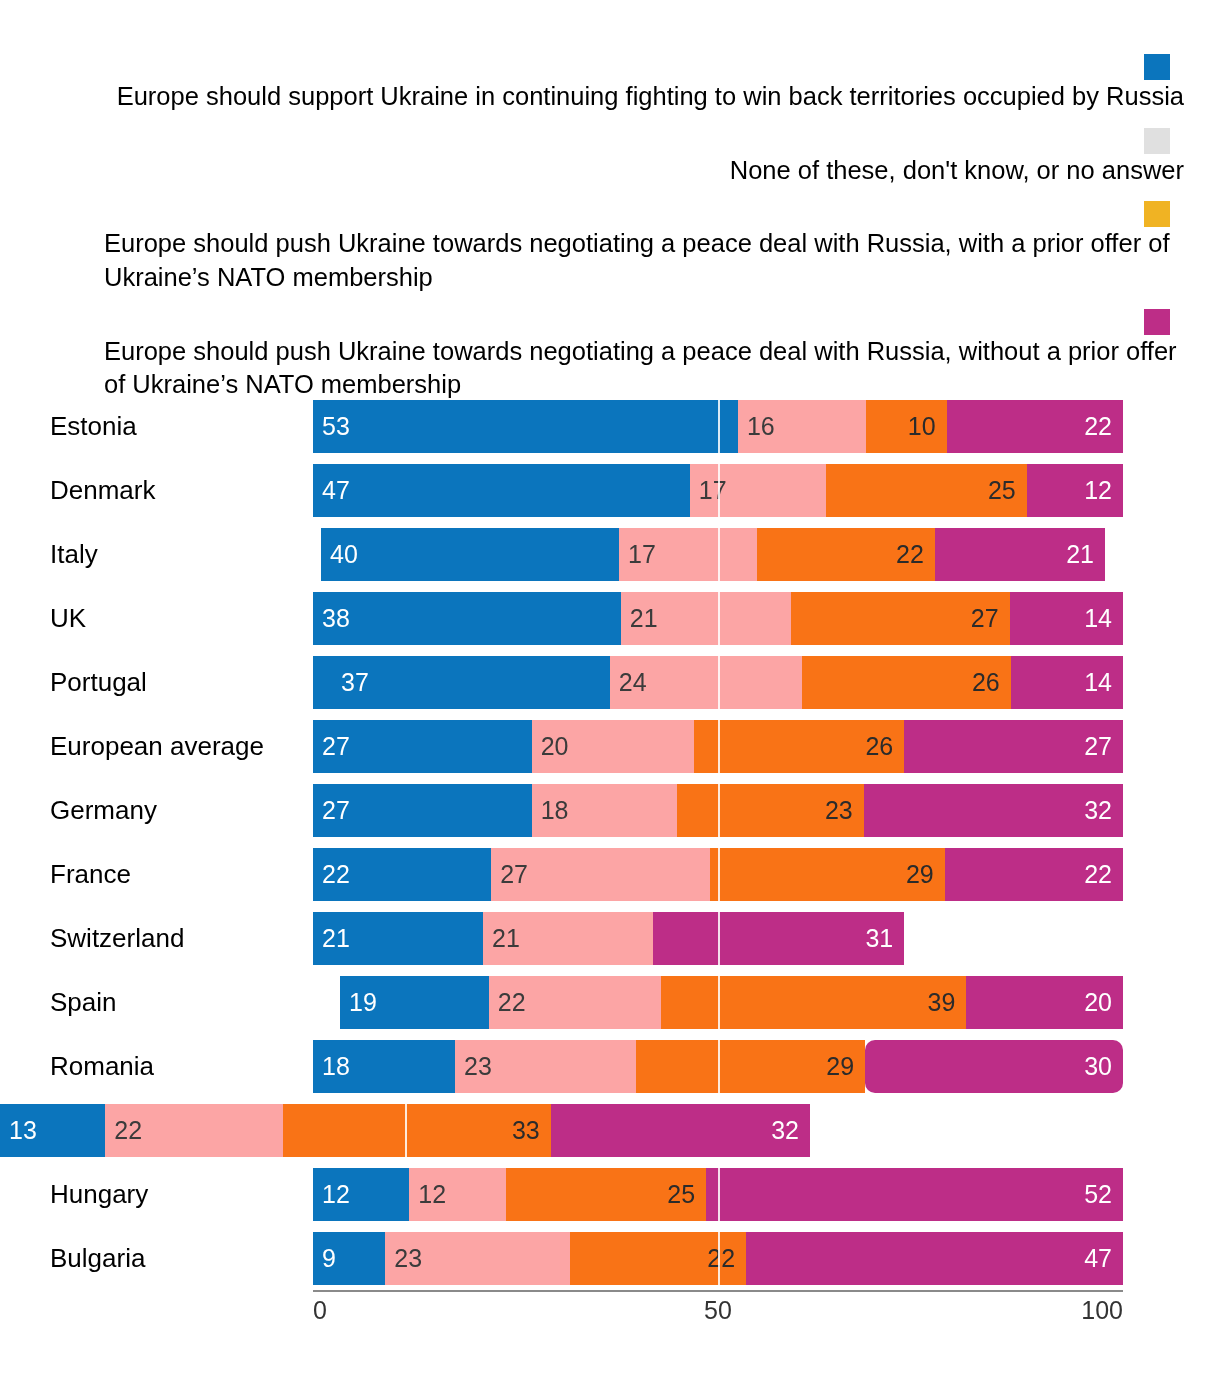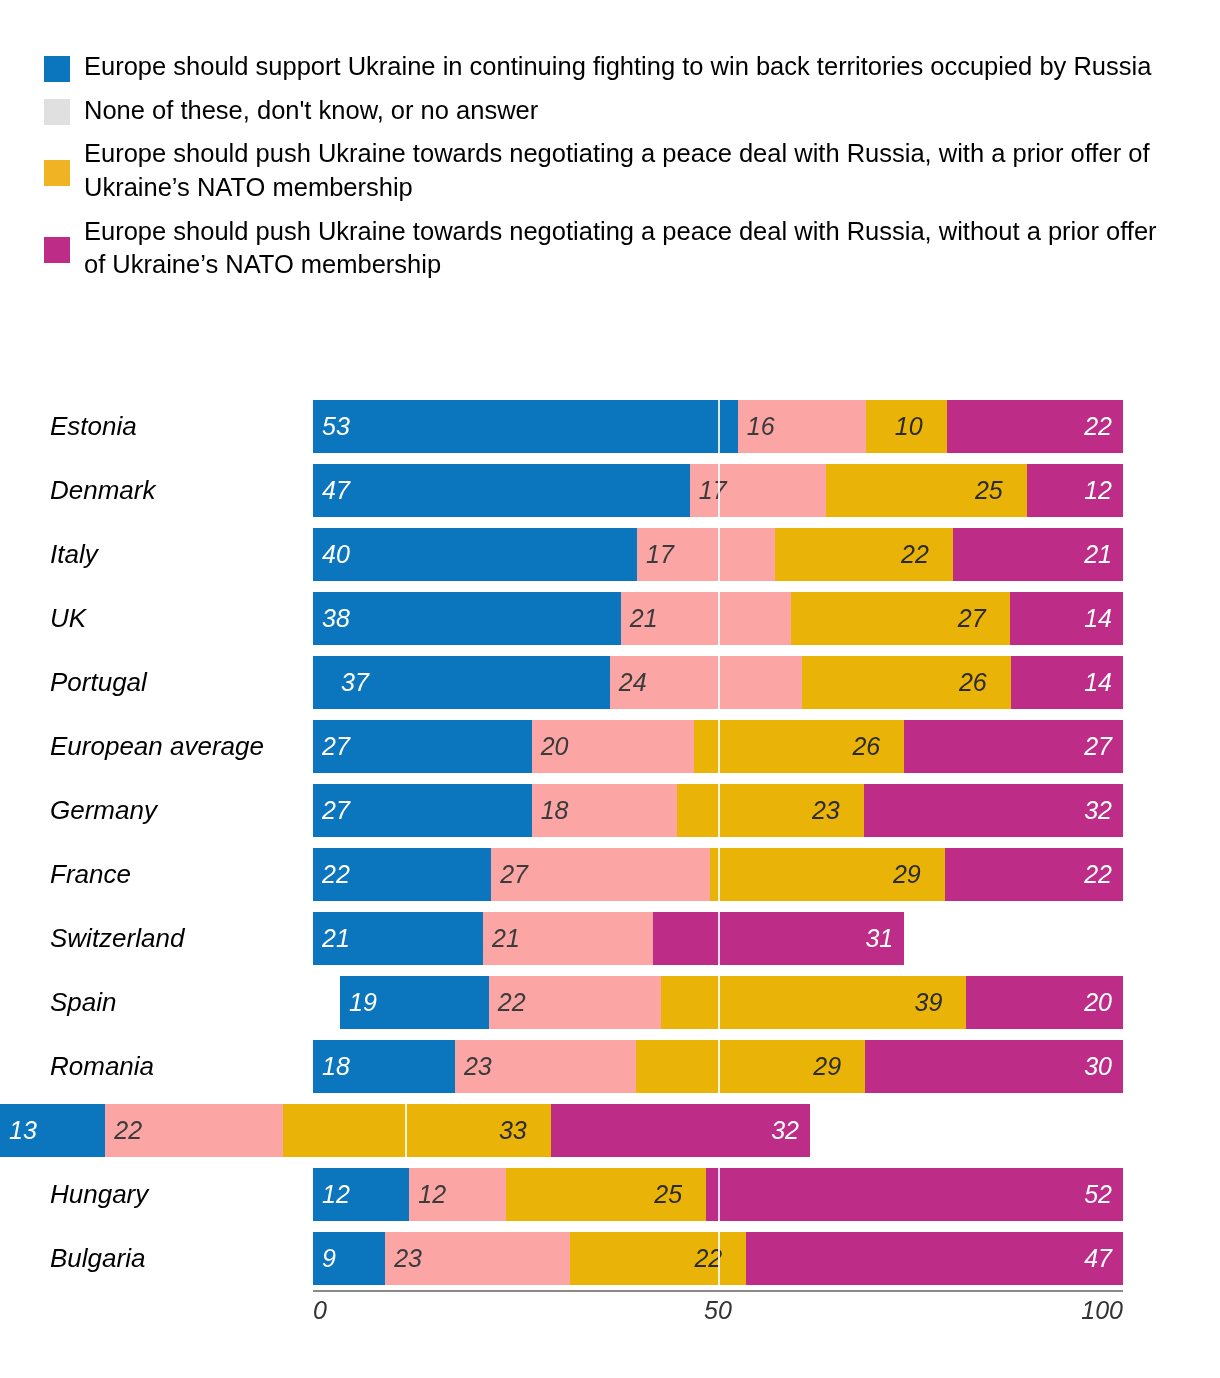--- a/index.html
+++ b/index.html
@@ -23,22 +23,23 @@
 
   
   .legend {
     position: absolute;
     left: 44px;
     top: 50px;
     width: 1140px;
   }
   .legend-row {
     display: flex;
-    align-items: center;
+    align-items: flex-end;
     margin-bottom: 10px;
+    flex-direction: column;
   }
   .legend-swatch {
     width: 26px;
     height: 26px;
     flex: 0 0 26px;
     margin-top: 4px;
     margin-right: 14px;
   }
   .legend-label {
     font-size: 25.5px;
@@ -47,21 +48,20 @@
     max-width: 1080px;
   }
 
   
   .chart {
     position: absolute;
     left: 0;
     top: 400px;
     width: 1220px;
     height: 920px;
-    font-style: italic;
   }
   .rows {
     position: absolute;
     left: 0;
     top: 0;
     width: 1220px;
   }
   .row {
     display: flex;
     align-items: center;
@@ -104,24 +104,24 @@
     justify-content: flex-start;
     padding-left: 9px;
   }
   .seg-grey {
     background: #fca5a5;
     color: #3b3b3b;
     justify-content: flex-start;
     padding-left: 9px;
   }
   .seg-yellow {
-    background: #eab308;
+    background: #f97316;
     color: #2b2b2b;
     justify-content: flex-start;
-    padding-right: 24px;
+    padding-right: 11px;
   }
   .seg-yellow span { text-align: right; }
   .seg-magenta {
     background: #bd2d87;
     color: #ffffff;
     justify-content: flex-end;
     padding-right: 11px;
   }
   .seg-magenta span { text-align: right; }
 
@@ -217,21 +217,21 @@
             </div>
             <div class="seg seg-magenta" style="width: 97.2px;">
               <span>12</span>
             </div>
             <div class="gridline" style="left: 405px; height: 53px;"></div>
           </div>
         </div>
         <div class="row">
           <div class="row-label">Italy</div>
           <div class="bar-track">
-            <div class="seg seg-blue" style="width: 324px;">
+            <div class="seg seg-blue" style="width: 298px; margin-left: 8px;">
               <span>40</span>
             </div>
             <div class="seg seg-grey" style="width: 137.7px;">
               <span>17</span>
             </div>
             <div class="seg seg-yellow" style="width: 178.2px;">
               <span>22</span>
             </div>
             <div class="seg seg-magenta" style="width: 170.1px;">
               <span>21</span>
@@ -367,21 +367,21 @@
           <div class="bar-track">
             <div class="seg seg-blue" style="width: 145.8px;">
               <span>18</span>
             </div>
             <div class="seg seg-grey" style="width: 186.3px;">
               <span>23</span>
             </div>
             <div class="seg seg-yellow" style="width: 234.9px;">
               <span>29</span>
             </div>
-            <div class="seg seg-magenta" style="width: 265px;">
+            <div class="seg seg-magenta" style="width: 265px; border-radius: 10px;">
               <span>30</span>
             </div>
             <div class="gridline" style="left: 405px; height: 53px;"></div>
           </div>
         </div>
         <div class="row">
           <div class="bar-track">
             <div class="seg seg-blue" style="width: 105.3px;">
               <span>13</span>
             </div>

